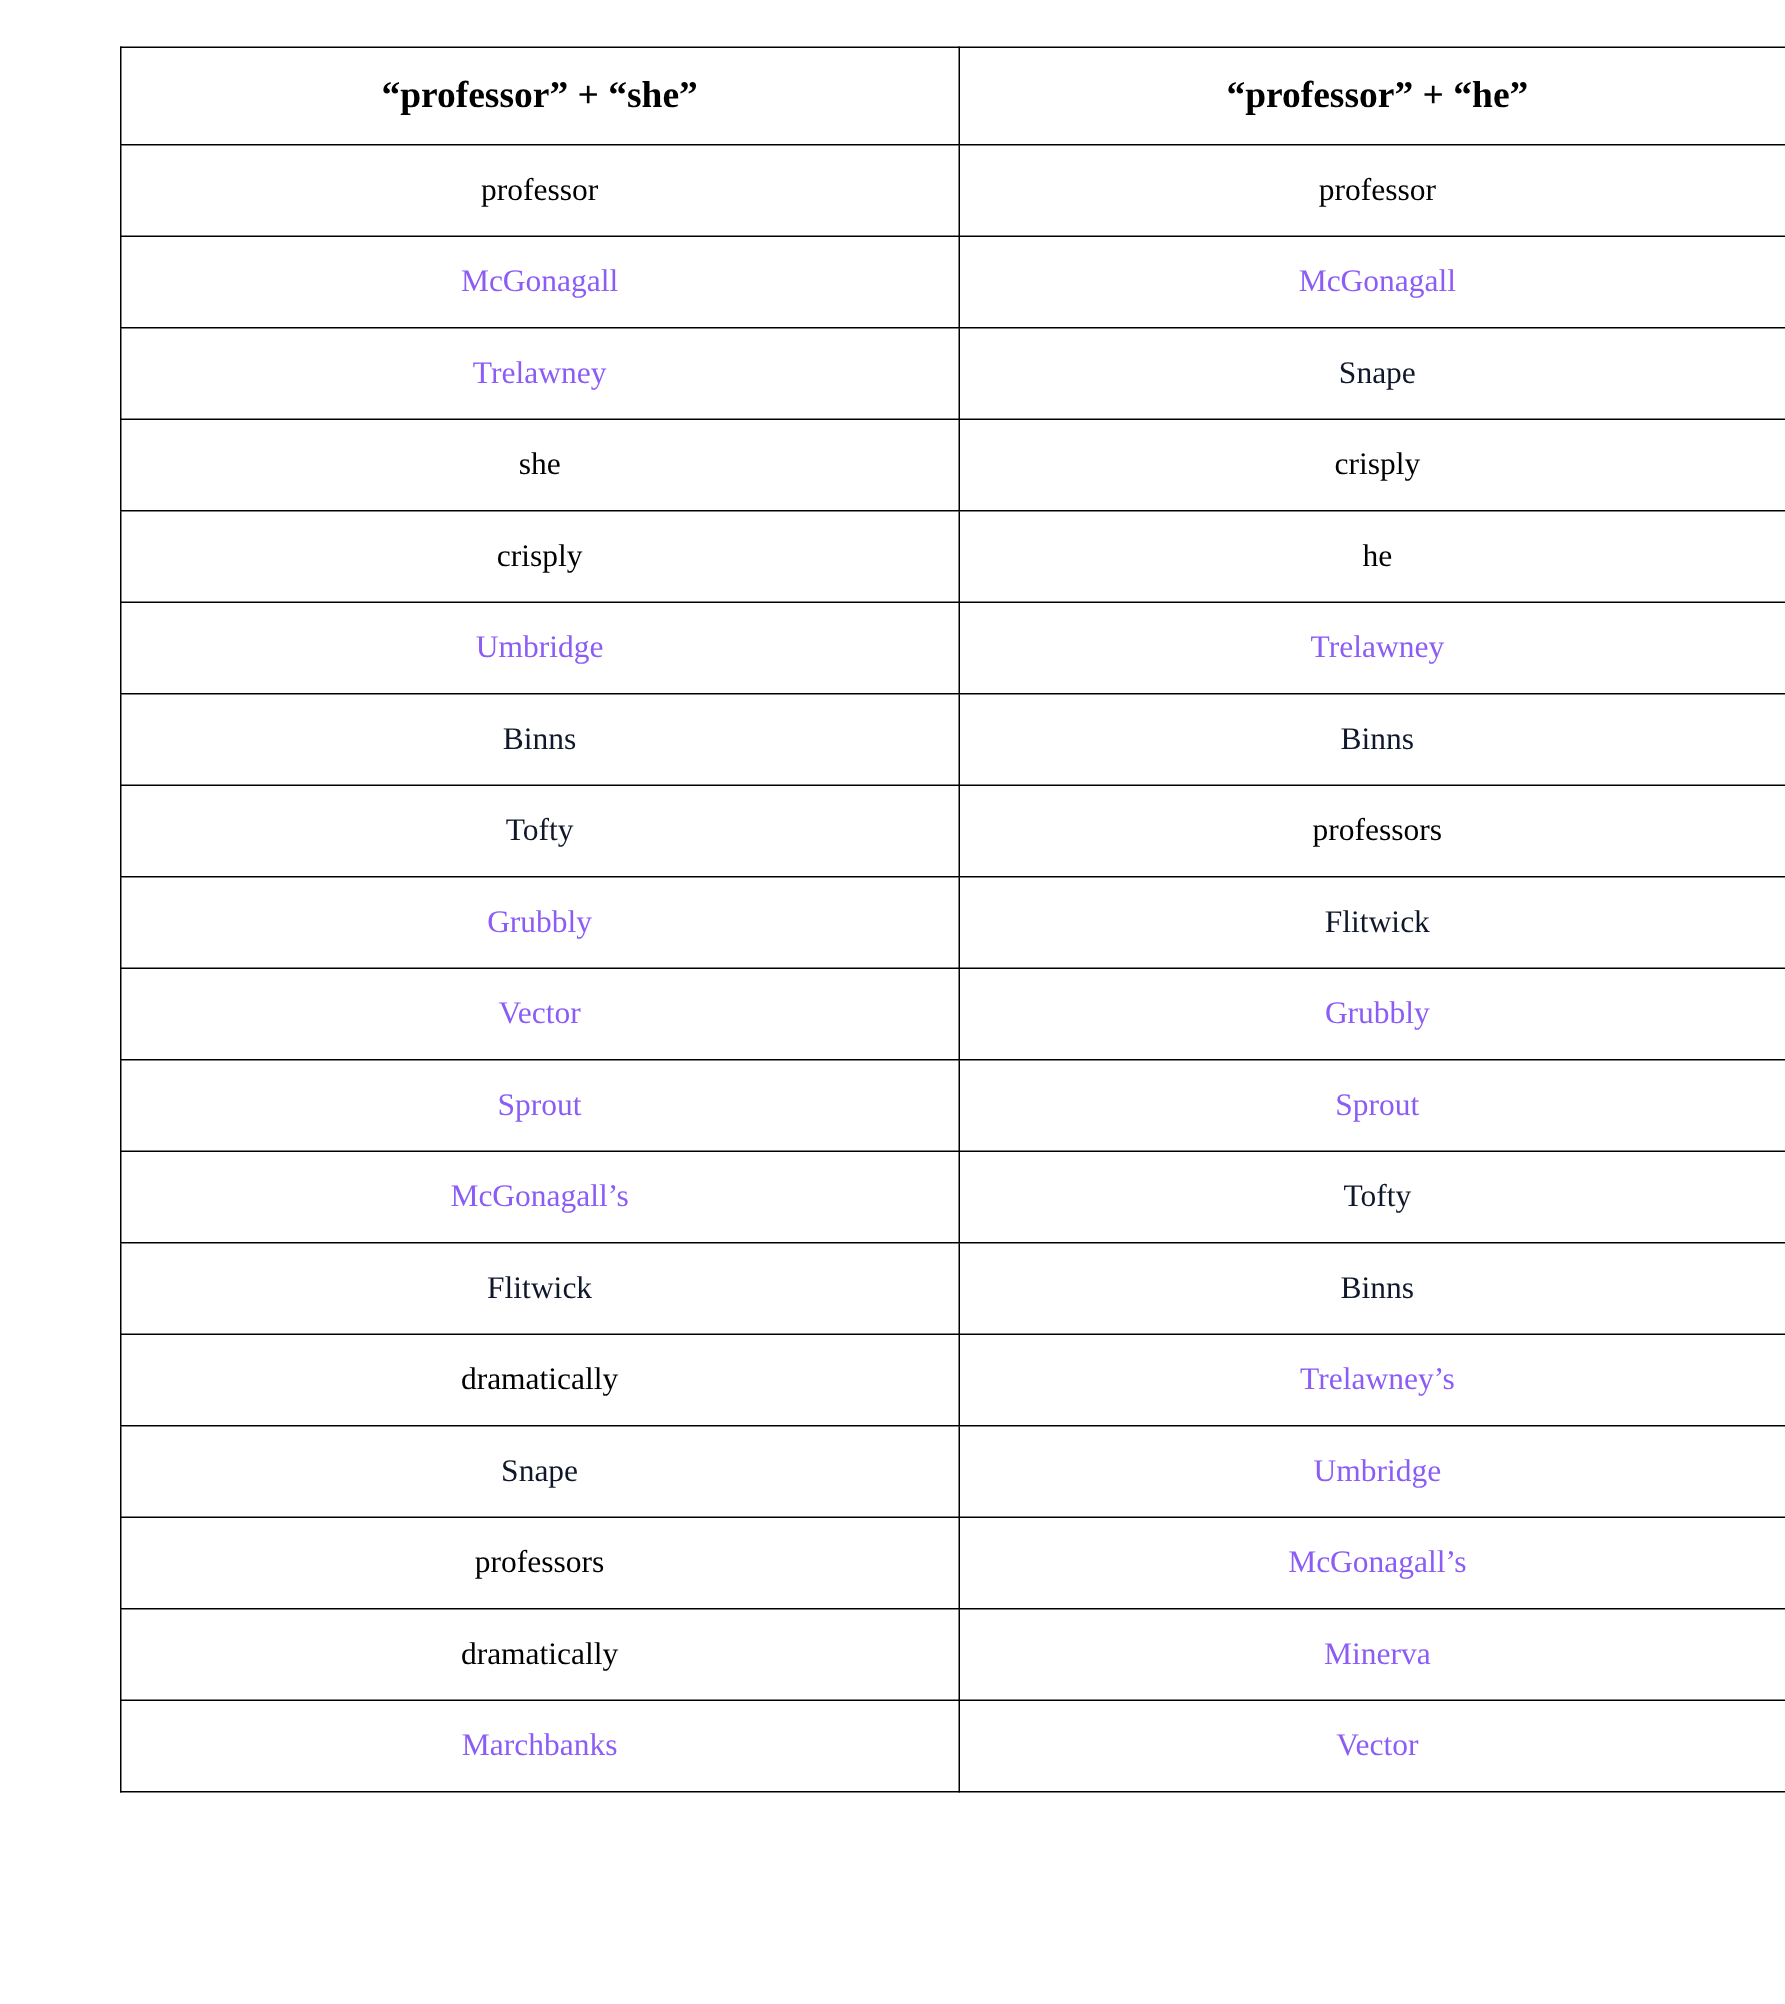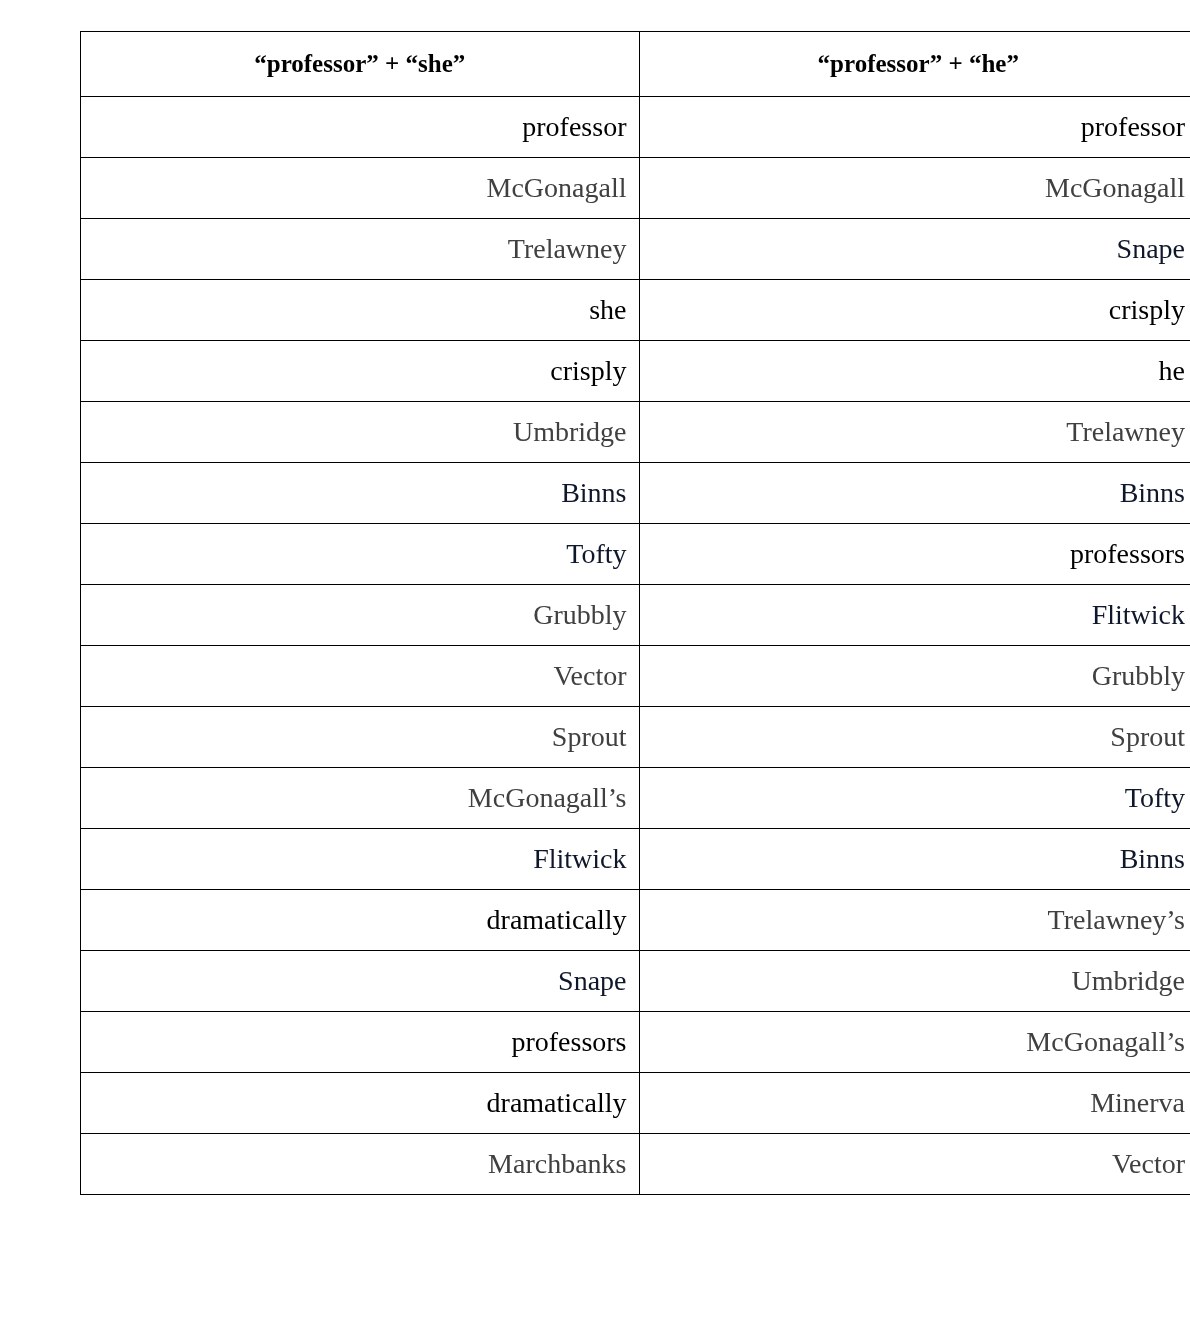--- a/index.html
+++ b/index.html
@@ -23,36 +23,36 @@
     border-collapse: collapse;
     width: 1118px;
     table-layout: fixed;
     margin-left: 44px;
   }
   table.wordtable td,
   table.wordtable th {
     border: 1px solid #000000;
     height: 60px;
     padding: 0 12px;
-    font-size: 28px;
+    font-size: 21px;
     line-height: 1.1;
-    text-align: right;
+    text-align: center;
     vertical-align: middle;
     font-weight: normal;
     overflow: hidden;
     white-space: nowrap;
   }
   table.wordtable th {
     text-align: center;
     font-weight: bold;
     font-size: 25px;
     height: 64px;
   }
   td.c-black, th.c-black { color: #000000; }
-  td.c-pink  { color: #404040; }
+  td.c-pink  { color: #8b5cf6; }
   td.c-blue  { color: #0f172a; }
 </style>
 </head>
 <body>
 
 <div class="page">
   <table class="wordtable">
     <thead>
       <tr>
         <th class="c-black">“professor” + “she”</th>

